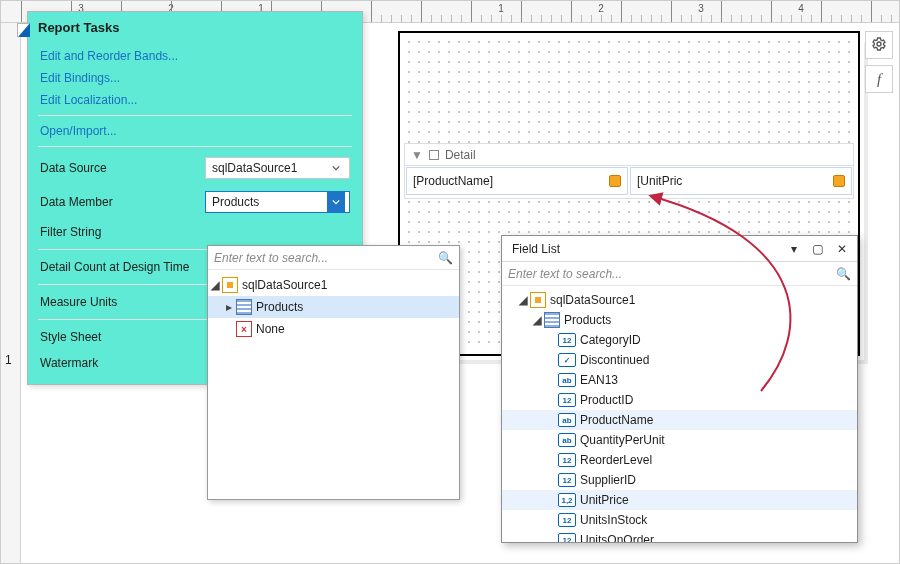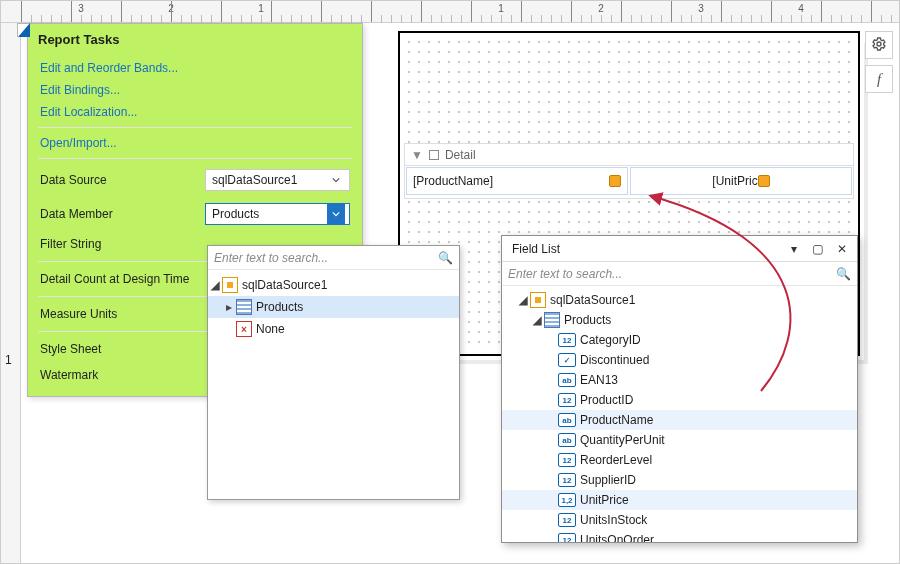--- a/index.html
+++ b/index.html
@@ -57,36 +57,36 @@
   }
   .detail-hdr .chev { color: #888; }
   .detail-hdr .sq { width: 10px; height: 10px; border: 1px solid #888; }
   .detail-row { display: flex; height: 30px; }
   .cell {
     flex: 1; border: 1px solid #c6d8f0; margin: 1px; padding: 4px 6px;
     display: flex; align-items: center; justify-content: space-between;
     background: #fff;
   }
   .cell .dbicon { width: 12px; height: 12px; background: #f5a623; border: 1px solid #c47d00; border-radius: 2px; }
-  .cell:last-child { justify-content: center; }
+  .cell:last-child { justify-content: space-between; }
 
   
   .side-tools {
     position: absolute; right: 4px; top: 30px; width: 30px;
     display: flex; flex-direction: column; gap: 6px; z-index: 6;
   }
   .side-btn {
     width: 28px; height: 28px; border: 1px solid #d0d0d0; background: #fff;
     display: flex; align-items: center; justify-content: center; color: #555;
   }
 
   
   .tasks {
-    position: absolute; left: 26px; top: 22px; width: 336px;
-    background: #bef264; border: 1px solid #b5b5b5;
+    position: absolute; left: 26px; top: 10px; width: 336px;
+    background: #5eead4; border: 1px solid #b5b5b5;
     box-shadow: 2px 2px 6px rgba(0,0,0,0.15);
     z-index: 20;
   }
   .tasks h3 { margin: 0; padding: 8px 10px 10px; font-size: 13px; font-weight: 600; }
   .tasks hr { border: none; border-top: 1px solid #e2e2e2; margin: 4px 10px; }
   .link { color: #1b6ec2; padding: 4px 12px; cursor: pointer; }
   .task-tag {
     position: absolute; left: 16px; top: 22px; width: 12px; height: 14px;
     background: #fff; border-left: 1px solid #b5b5b5; border-top: 1px solid #b5b5b5;
     z-index: 21;

